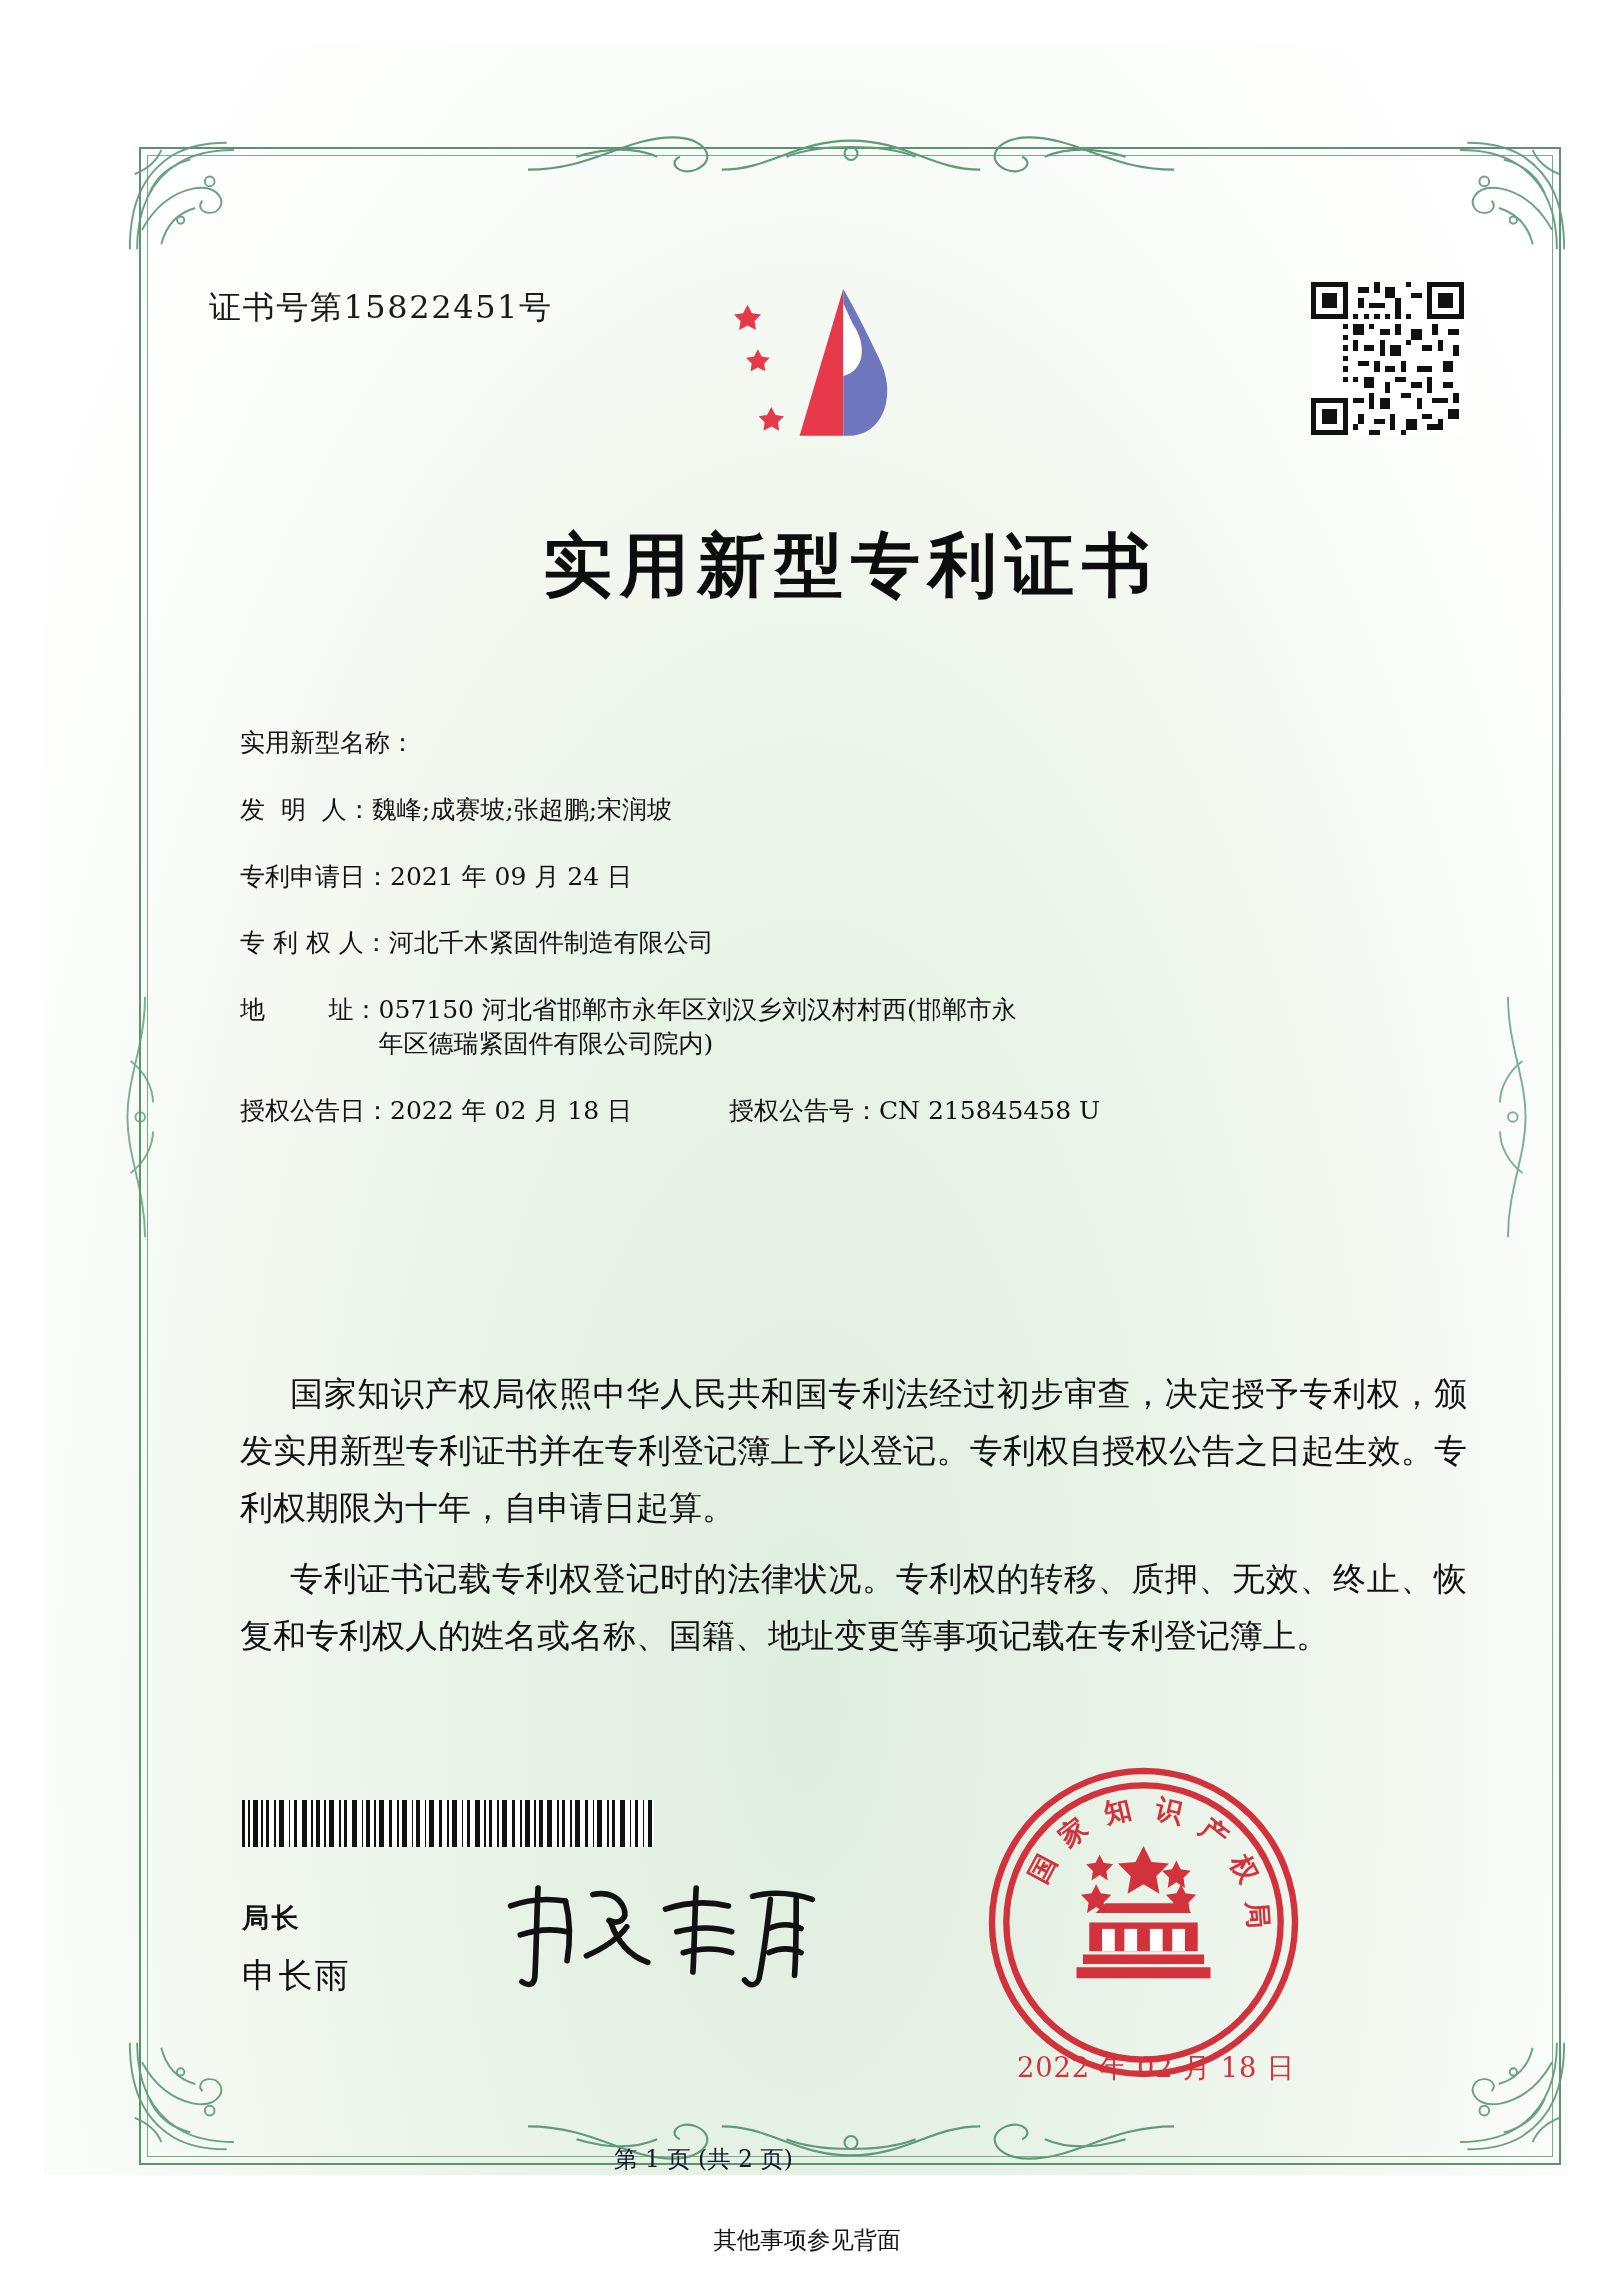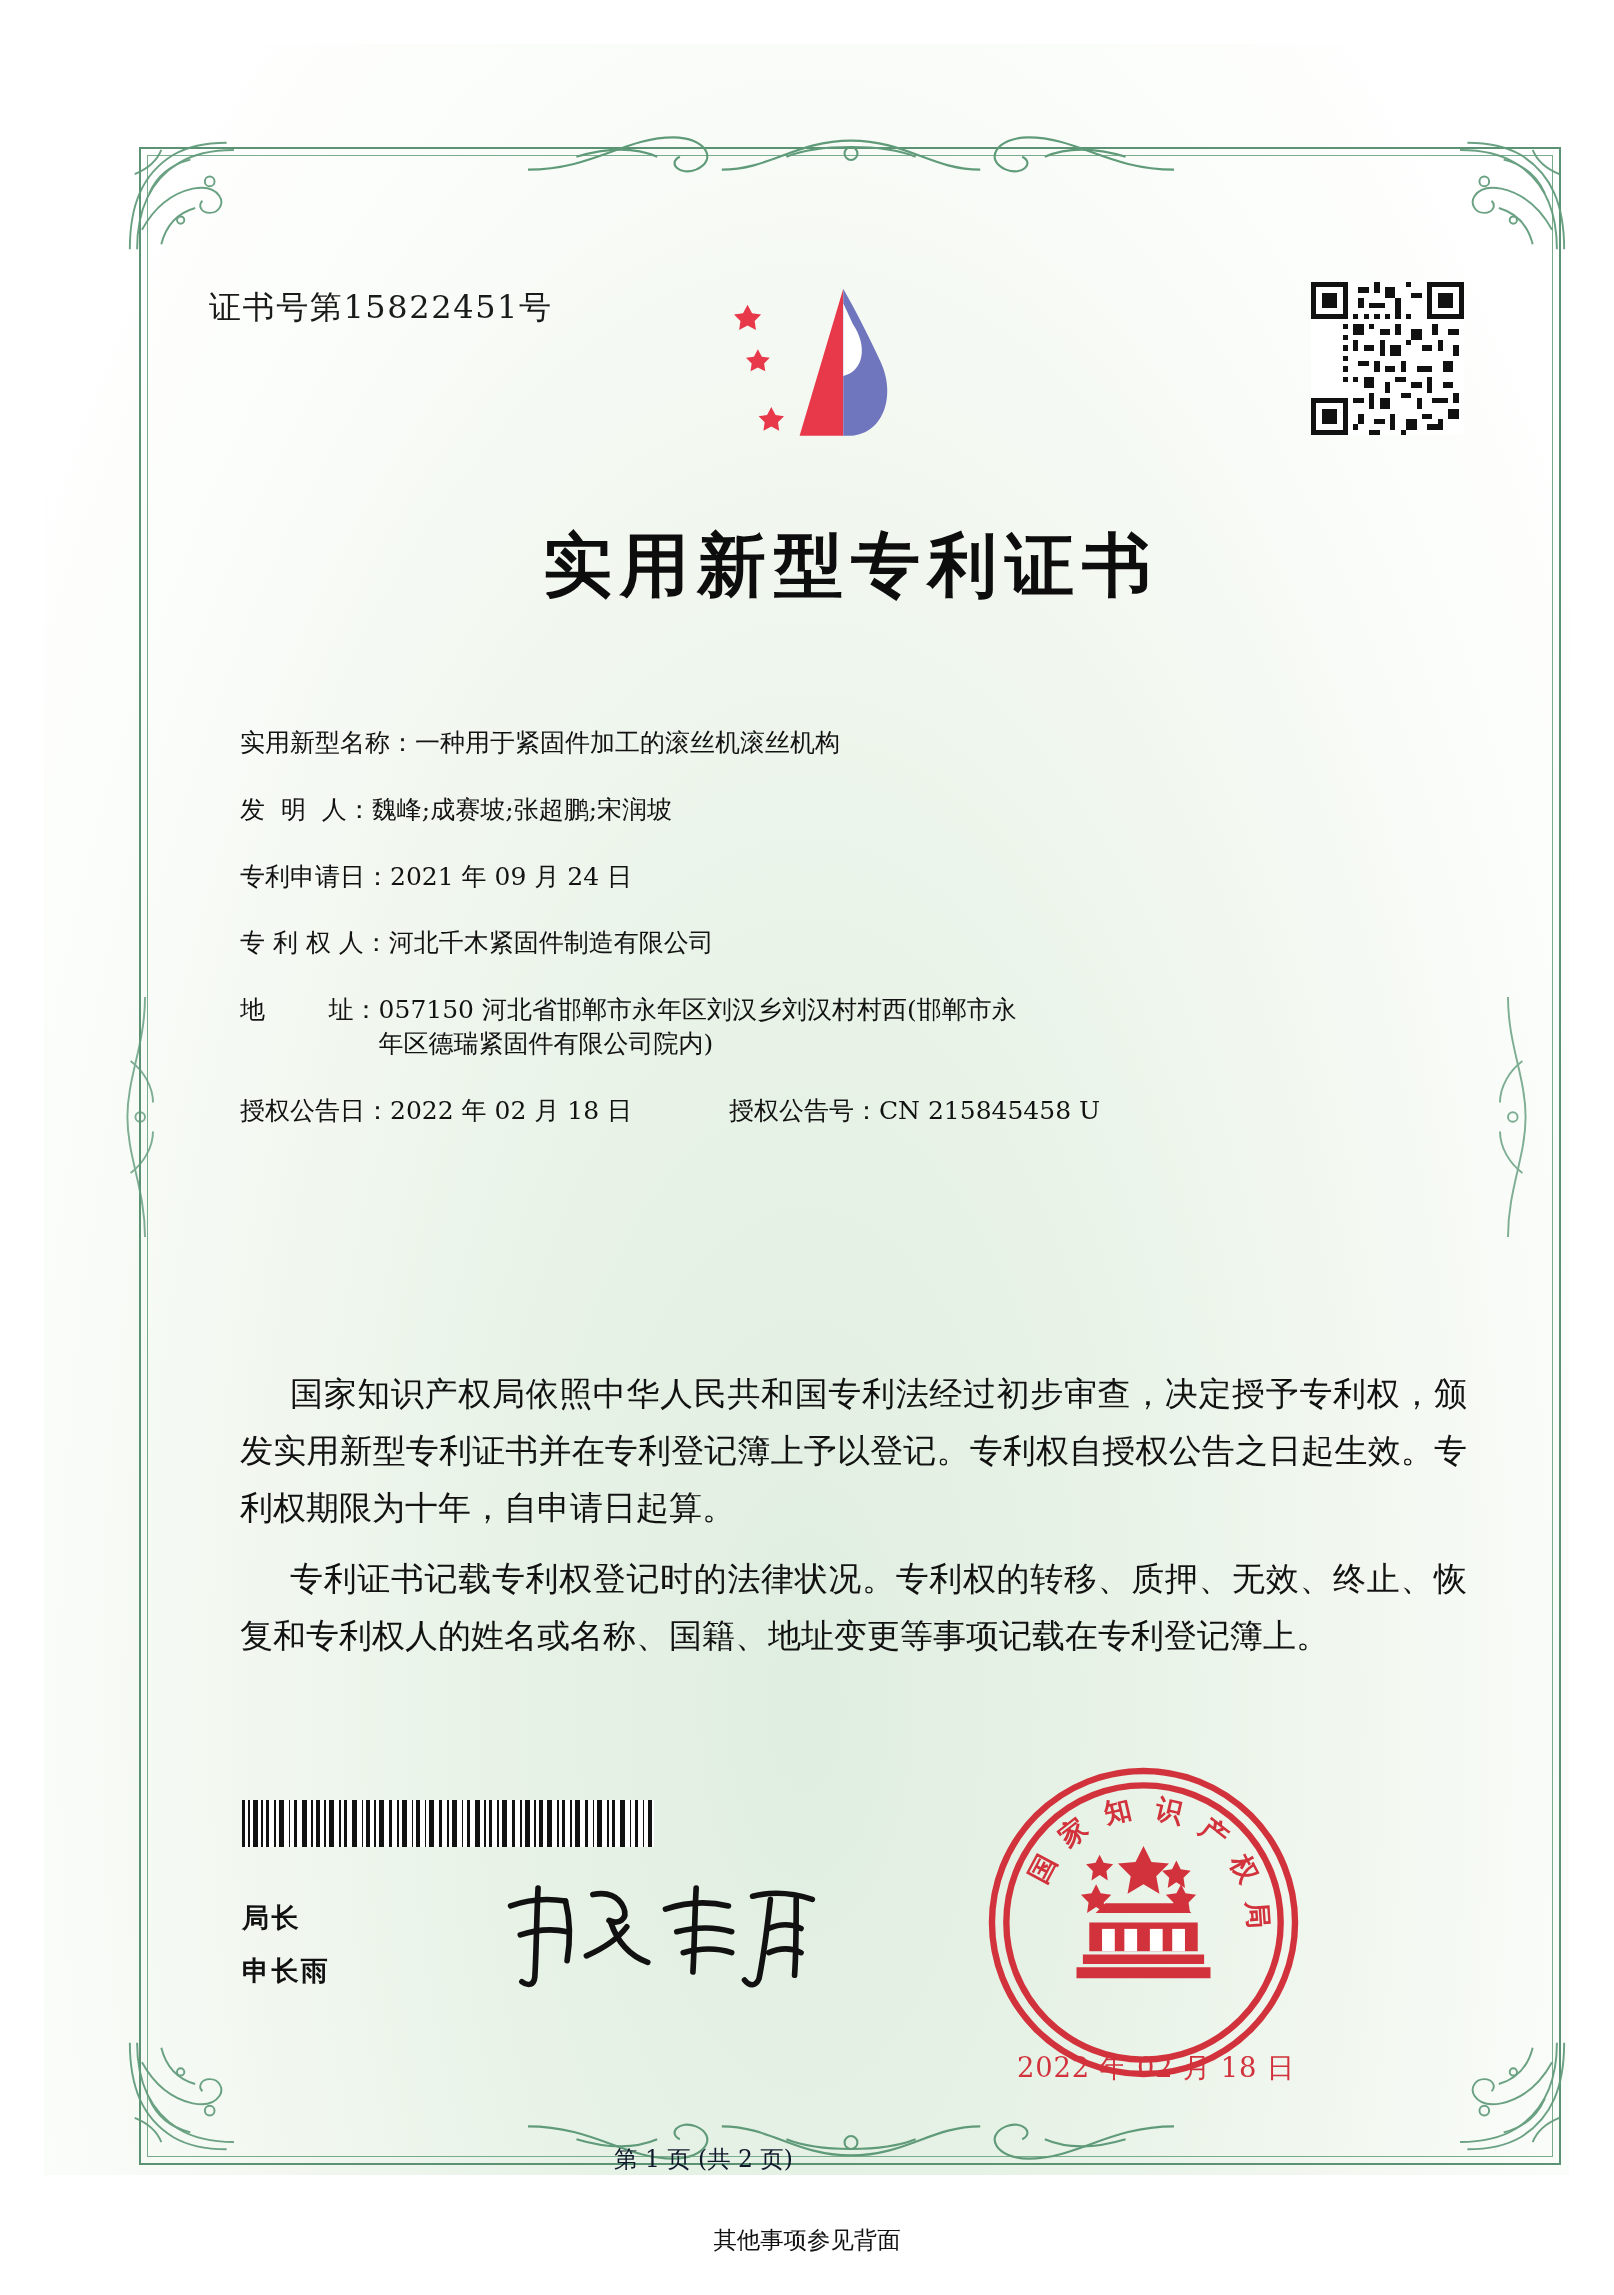--- a/index.html
+++ b/index.html
@@ -208,22 +208,22 @@
     font-size: 27px;
     font-weight: bold;
     letter-spacing: 2.4px;
     font-family: "DejaVu Serif", "Liberation Serif", serif;
     color: #111;
   }
   .sig-name {
     position: absolute;
     left: 198px;
     top: 1909px;
-    font-size: 27px;
-    font-weight: bold;
+    font-size: 34px;
+    font-weight: normal;
     letter-spacing: 2.4px;
     font-family: "DejaVu Serif", "Liberation Serif", serif;
     color: #111;
   }
   .signature {
     position: absolute;
     left: 452px;
     top: 1828px;
     width: 339px;
     height: 121px;
@@ -468,21 +468,20 @@
             <rect x="22" y="27" width="2" height="1"></rect>
         </g>
       </svg>
     </div>
 
     <div class="main-title">实用新型专利证书</div>
 
     <div class="fields">
       <div class="field">
         <span class="lbl">实用新型名称：</span>
-        <span class="val">一种用于紧固件加工的滚丝机滚丝机构</span>
       </div>
       <div class="field">
         <span class="lbl">发  明  人：</span>
         <span class="val">魏峰;成赛坡;张超鹏;宋润坡</span>
       </div>
       <div class="field">
         <span class="lbl">专利申请日：</span>
         <span class="val">2021 年 09 月 24 日</span>
       </div>
       <div class="field">

